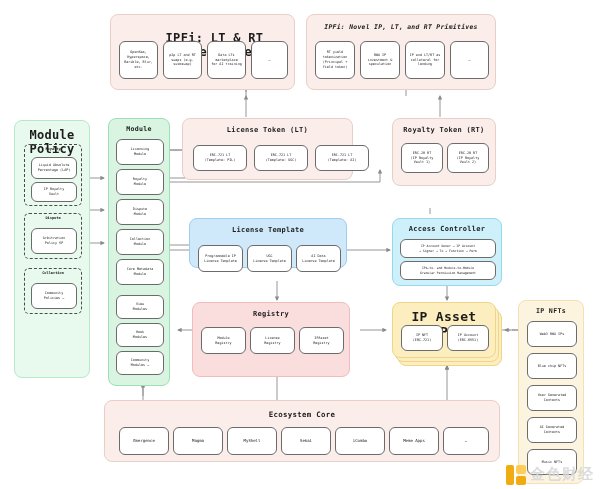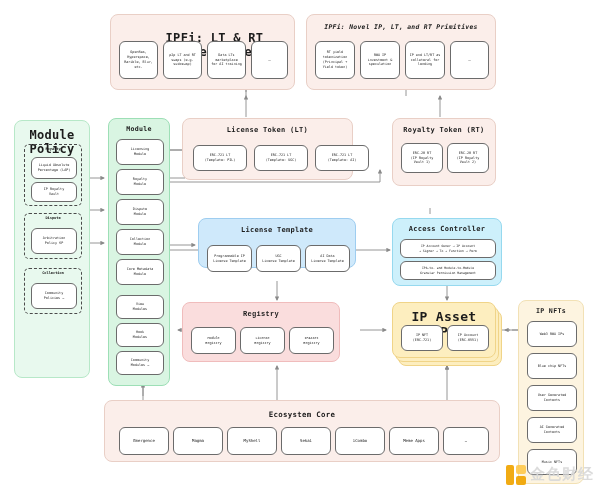--- a/index.html
+++ b/index.html
@@ -238,39 +238,39 @@
     <div class="node" style="left:7px;top:140px;width:48px;height:26px;">Core Metadata
 Module</div>
     <div class="node" style="left:7px;top:176px;width:48px;height:24px;">View
 Modules</div>
     <div class="node" style="left:7px;top:204px;width:48px;height:24px;">Hook
 Modules</div>
     <div class="node" style="left:7px;top:232px;width:48px;height:24px;">Community
 Modules …</div>
   </div>
 
-  <div class="group blue" style="left:198px;top:218px;width:158px;height:50px;text-decoration:underline;">
+  <div class="group blue" style="left:189px;top:218px;width:158px;height:50px;text-decoration:underline;">
     <div class="g-title" style="top:7px;font-size:7px;">License Template</div>
     <div class="node" style="left:8px;top:26px;width:45px;height:27px;">Programmable IP
 License Template</div>
     <div class="node" style="left:57px;top:26px;width:45px;height:27px;">UGC
 License Template</div>
     <div class="node" style="left:106px;top:26px;width:45px;height:27px;">AI Data
 License Template</div>
   </div>
 
   <div class="group blue2" style="left:392px;top:218px;width:110px;height:68px;">
     <div class="g-title" style="top:6px;font-size:7px;">Access Controller</div>
     <div class="node" style="left:7px;top:20px;width:96px;height:19px;font-size:3.1px;">IP Account Owner → IP Account
 → Signer → To → Function → Perm</div>
     <div class="node" style="left:7px;top:42px;width:96px;height:19px;font-size:3.1px;">IPA-to- and Module-to-Module
 Granular Permission Management</div>
   </div>
 
-  <div class="group pink2" style="left:182px;top:302px;width:158px;height:60px;font-family:Liberation Mono, monospace;">
+  <div class="group pink2" style="left:192px;top:302px;width:158px;height:75px;">
     <div class="g-title" style="top:7px;font-size:7px;">Registry</div>
     <div class="node" style="left:8px;top:24px;width:45px;height:27px;">Module
 Registry</div>
     <div class="node" style="left:57px;top:24px;width:45px;height:27px;">License
 Registry</div>
     <div class="node" style="left:106px;top:24px;width:45px;height:27px;">IPAsset
 Registry</div>
   </div>
 
   <div class="group yellow" style="left:398px;top:310px;width:104px;height:56px;"></div>

